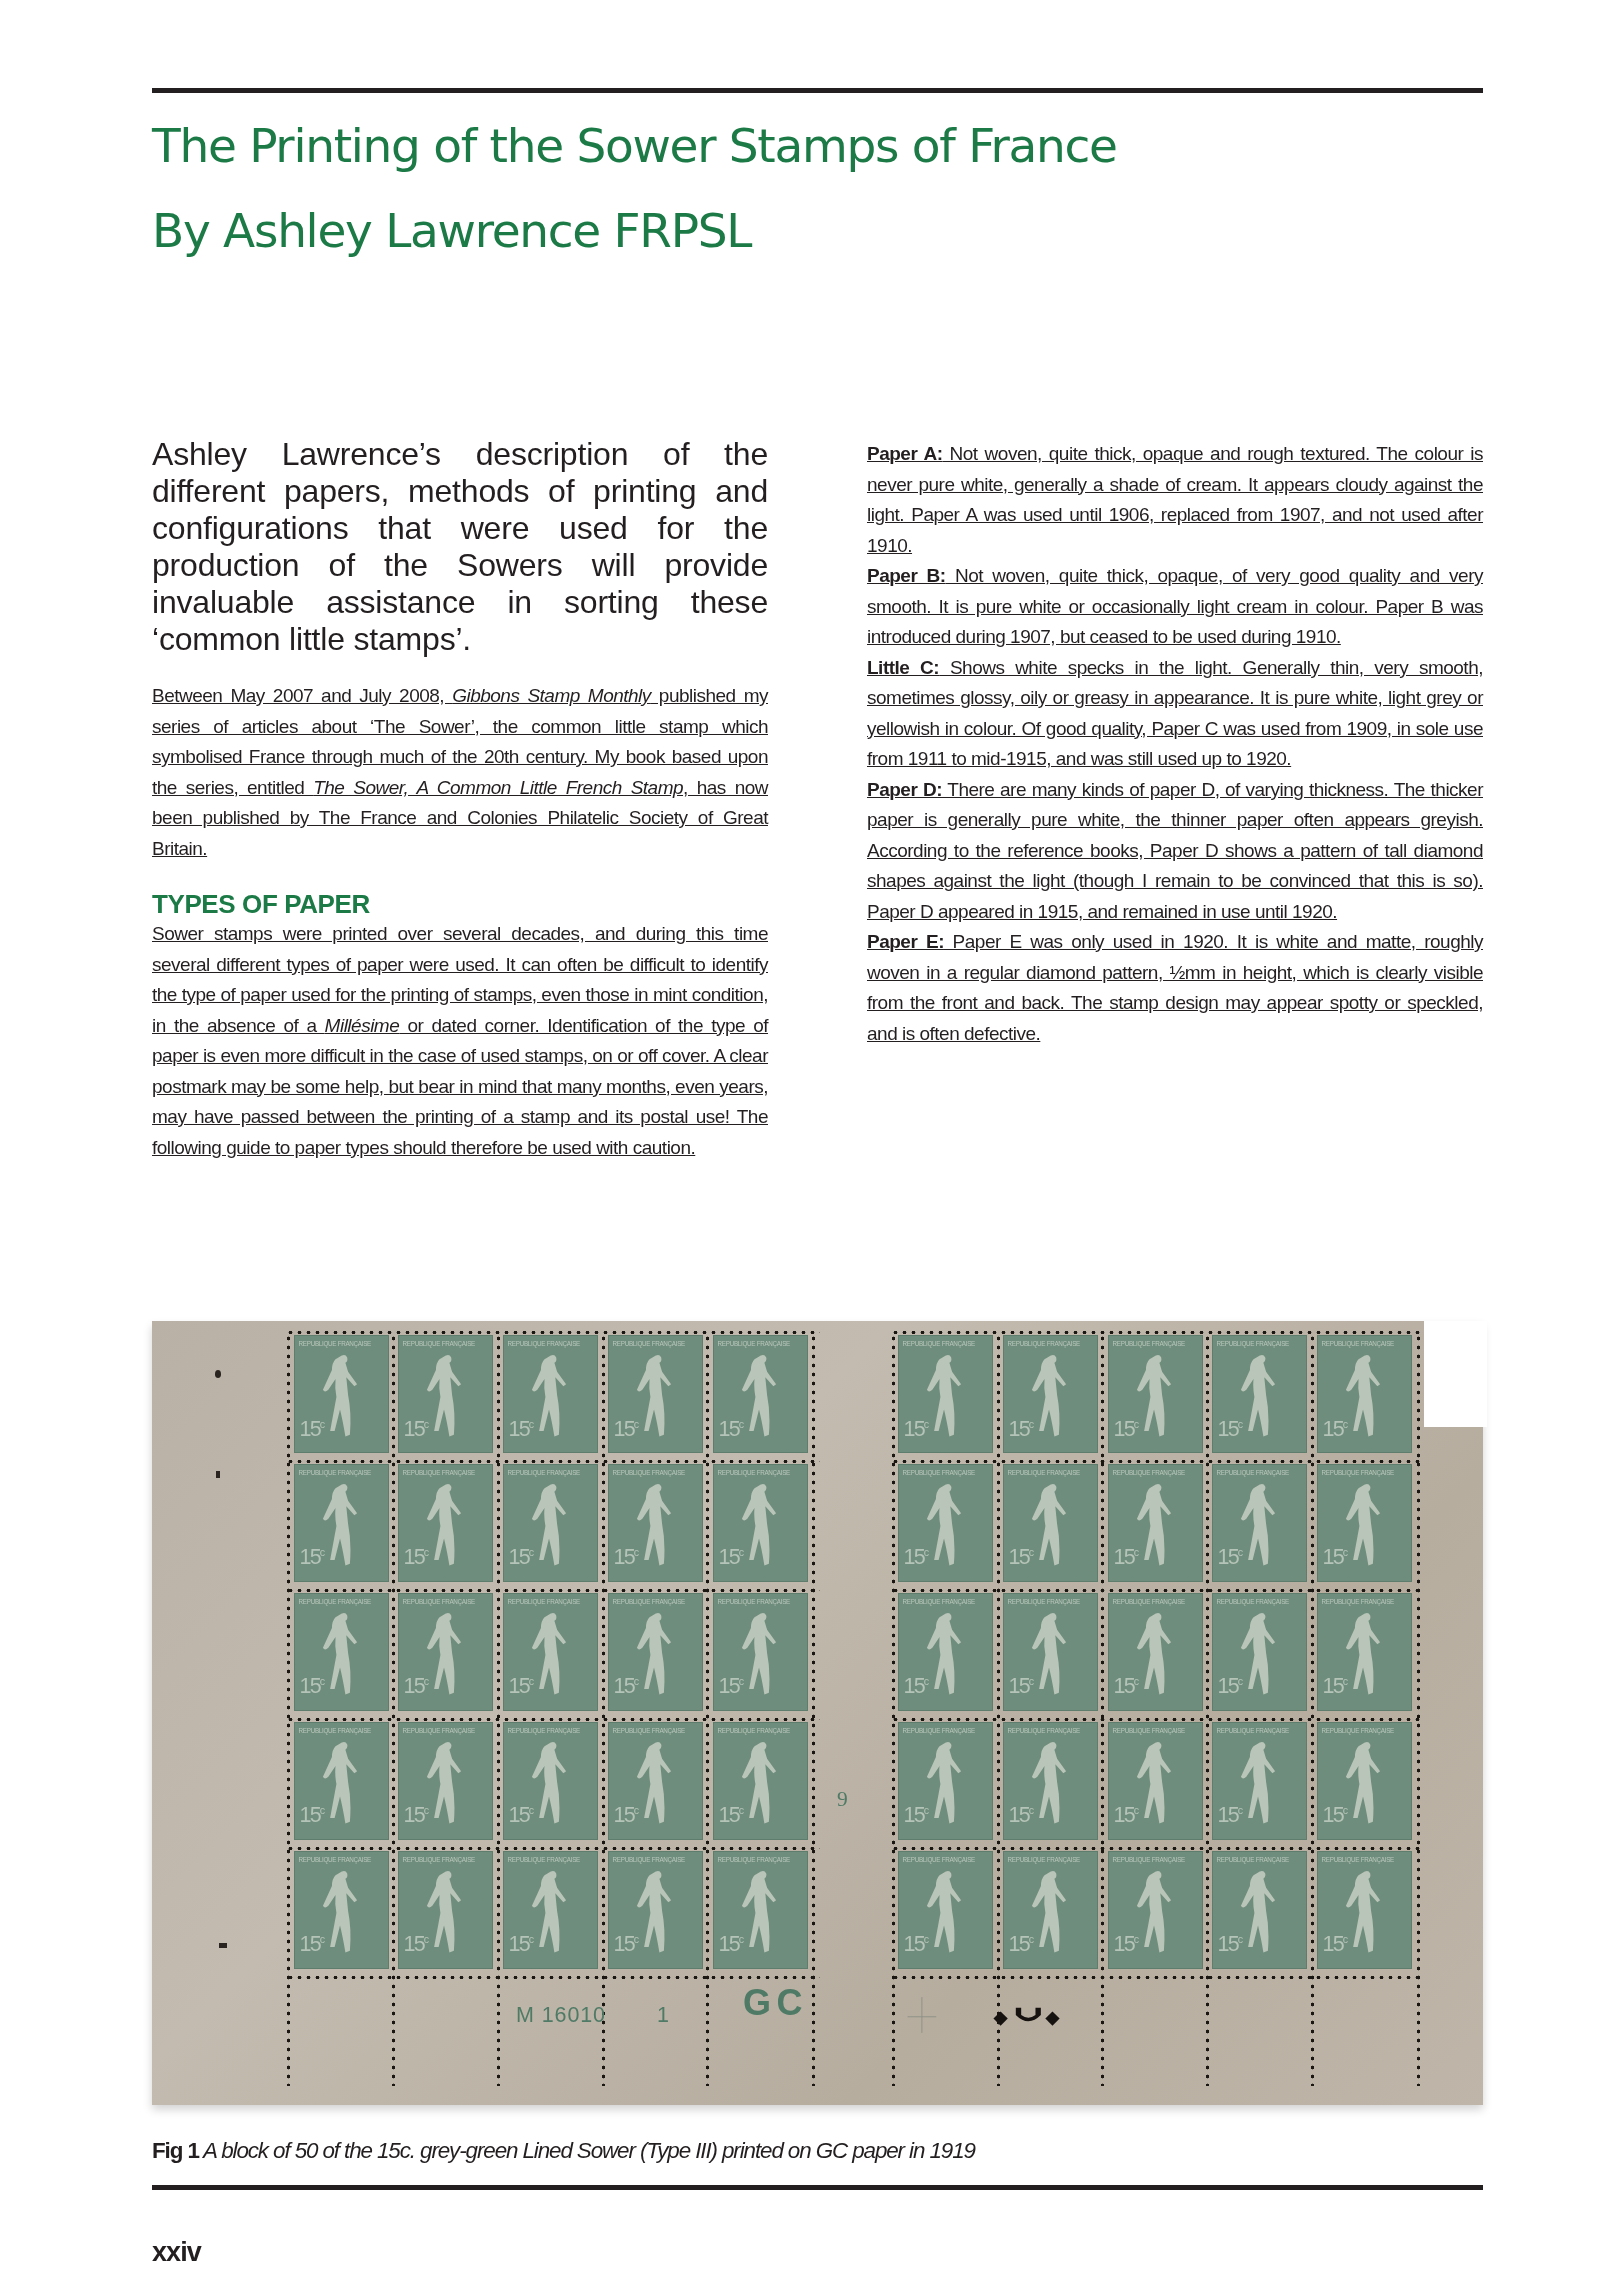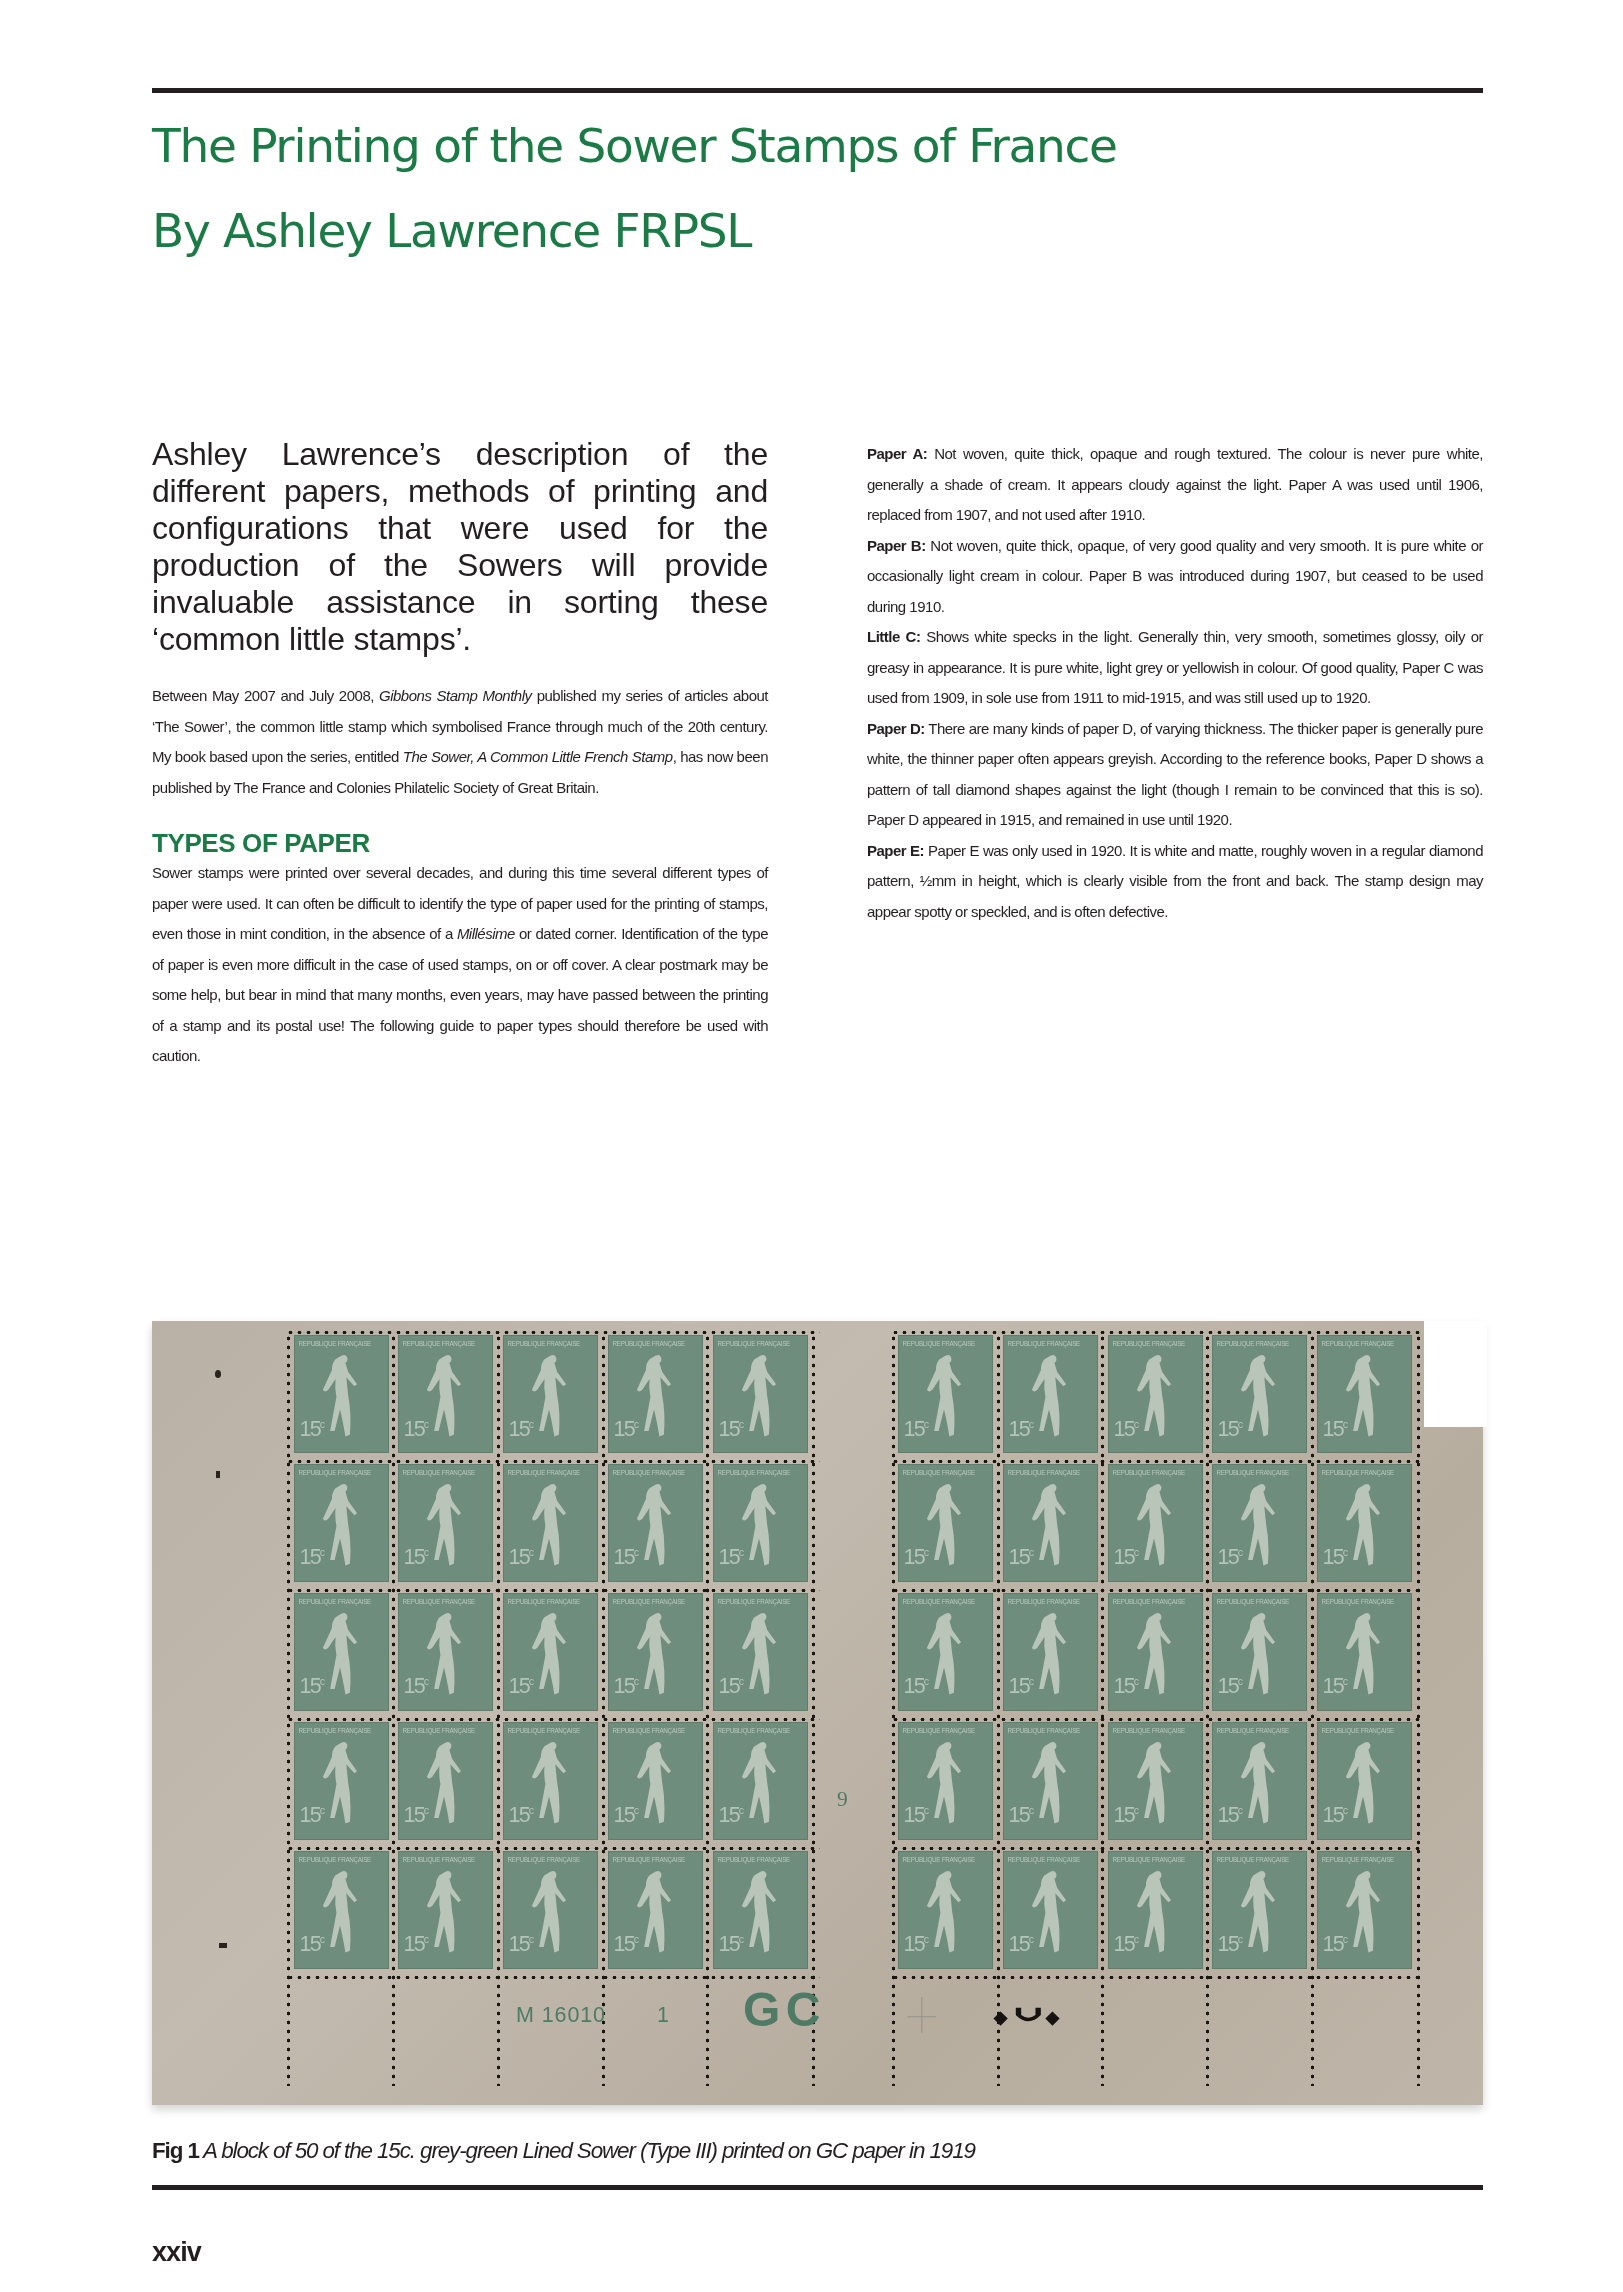--- a/index.html
+++ b/index.html
@@ -3,21 +3,21 @@
 <meta charset="utf-8">
 <style>
   html, body { margin: 0; padding: 0; background: #ffffff; }
   body { width: 1624px; height: 2293px; position: relative; overflow: hidden;
          font-family: "Liberation Sans", "DejaVu Sans", sans-serif; color: #231f20; }
   .rule { position: absolute; left: 152px; width: 1331px; height: 4.5px; background: #231f20; }
   .title { position: absolute; left: 152px; color: #1b7a46; font-size: 47px; line-height: 54px;
            font-family: "DejaVu Sans", sans-serif; font-weight: normal; letter-spacing: -1.3px; margin: 0; white-space: nowrap; }
   .col { position: absolute; width: 616px; }
   .intro { font-size: 32px; line-height: 37px; text-align: justify; margin: 0; letter-spacing: -0.2px; }
-  .body { font-size: 15px; line-height: 30.5px; text-align: justify; margin: 0; letter-spacing: -0.5px; }
+  .body { font-size: 19px; line-height: 30.5px; text-align: justify; margin: 0; letter-spacing: -0.5px; text-decoration: underline; }
   .heading { color: #1b7a46; font-weight: bold; font-size: 26px; line-height: 30px; margin: 25px 0 0 0; letter-spacing: -0.4px; }
   .lbl { font-weight: bold; }
   em { font-style: italic; margin-top: 8px; }
   
   .sheet-wrap { position: absolute; left: 152px; top: 1321px; width: 1055px; height: 784px; }
   .sheet { position: absolute; left: 0; top: 0; width: 1331px; height: 784px;
            background: linear-gradient(135deg, #b9b1a5 0%, #c3bbaf 35%, #b6ad9f 70%, #bfb6a9 100%);
            box-shadow: 0 5.4px 9px rgba(0,0,0,0.18); }
   .sheet-notch { position: absolute; left: 1272px; top: 0; width: 63px; height: 106px; background: #ffffff; }
   .stamp { position: absolute; width: 95px; height: 118px; background: #6f8d7c;
@@ -437,21 +437,21 @@
       <div class="perf-v" style="left: 659px; top: 12.5px; height: 752px;"></div>
       <div class="perf-v" style="left: 739px; top: 12.5px; height: 752px;"></div>
       <div class="perf-v" style="left: 844px; top: 12.5px; height: 752px;"></div>
       <div class="perf-v" style="left: 948px; top: 12.5px; height: 752px;"></div>
       <div class="perf-v" style="left: 1053px; top: 12.5px; height: 752px;"></div>
       <div class="perf-v" style="left: 1158px; top: 12.5px; height: 752px;"></div>
       <div class="perf-v" style="left: 1264px; top: 12.5px; height: 752px;"></div>
     </div>
   <div class="margin-txt" style="left:364px; top:682px; font-size:21.5px; letter-spacing:0.9px;">M  16010</div>
   <div class="margin-txt" style="left:505px; top:682px; font-size:21.5px;">1</div>
-  <div class="margin-txt" style="left:591px; top:661px; font-size:48px; font-weight:bold; letter-spacing:5.4px;">GC</div>
+  <div class="margin-txt" style="left:591px; top:661px; font-size:36px; font-weight:bold; letter-spacing:5.4px;">GC</div>
   <div class="margin-txt" style="left:685px; top:466px; font-size:21.5px; font-family:'Liberation Serif', serif;">9</div>
   <svg style="position:absolute; left:752px; top:667px;" width="161" height="54" viewBox="0 0 180 60">
     <line x1="20" y1="10" x2="20" y2="50" stroke="#8a8f85" stroke-width="1"></line>
     <line x1="4" y1="32" x2="36" y2="32" stroke="#8a8f85" stroke-width="1"></line>
     <polygon points="108,26 116,34 108,42 100,34" fill="#161210"></polygon>
     <path d="M125 22 L125 30 Q139 44 153 30 L153 22 L147 22 L147 30 Q139 36 131 30 L131 22 Z" fill="#161210"></path>
     <polygon points="166,26 174,34 166,42 158,34" fill="#161210"></polygon>
   </svg>
   <div style="position:absolute; left:63px; top:49px; width:6.3px; height:8px; background:#2a2420; border-radius:50%;"></div>
   <div style="position:absolute; left:64px; top:150px; width:3.6px; height:7.2px; background:#2a2420;"></div>

